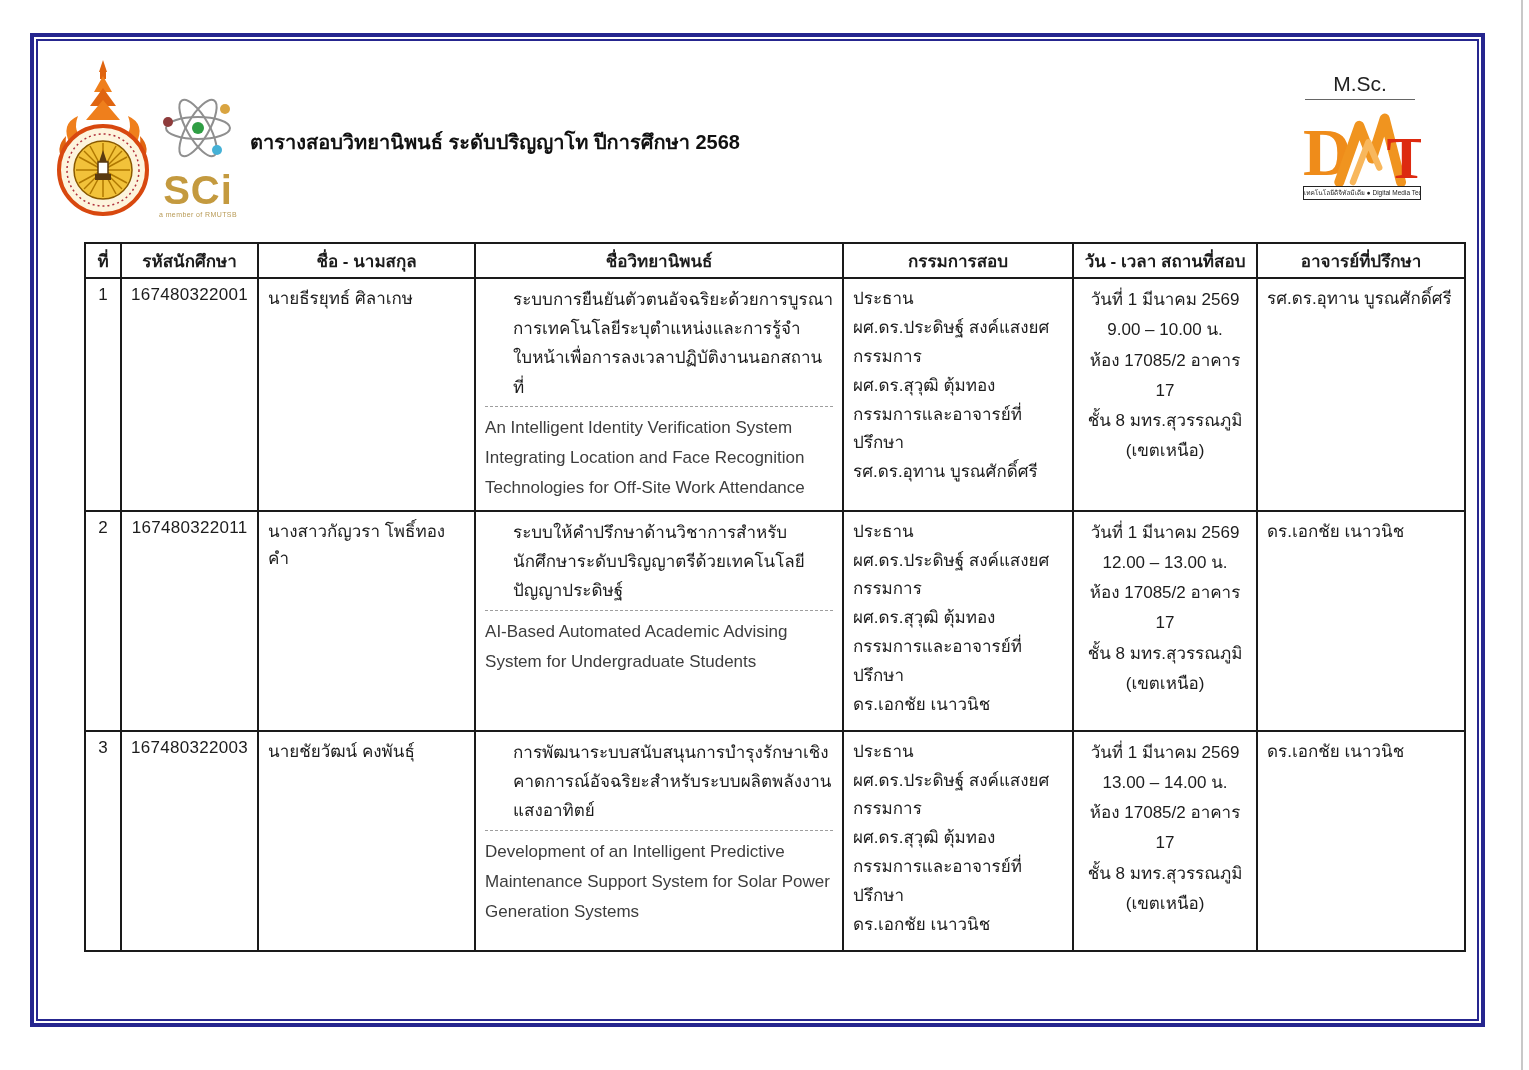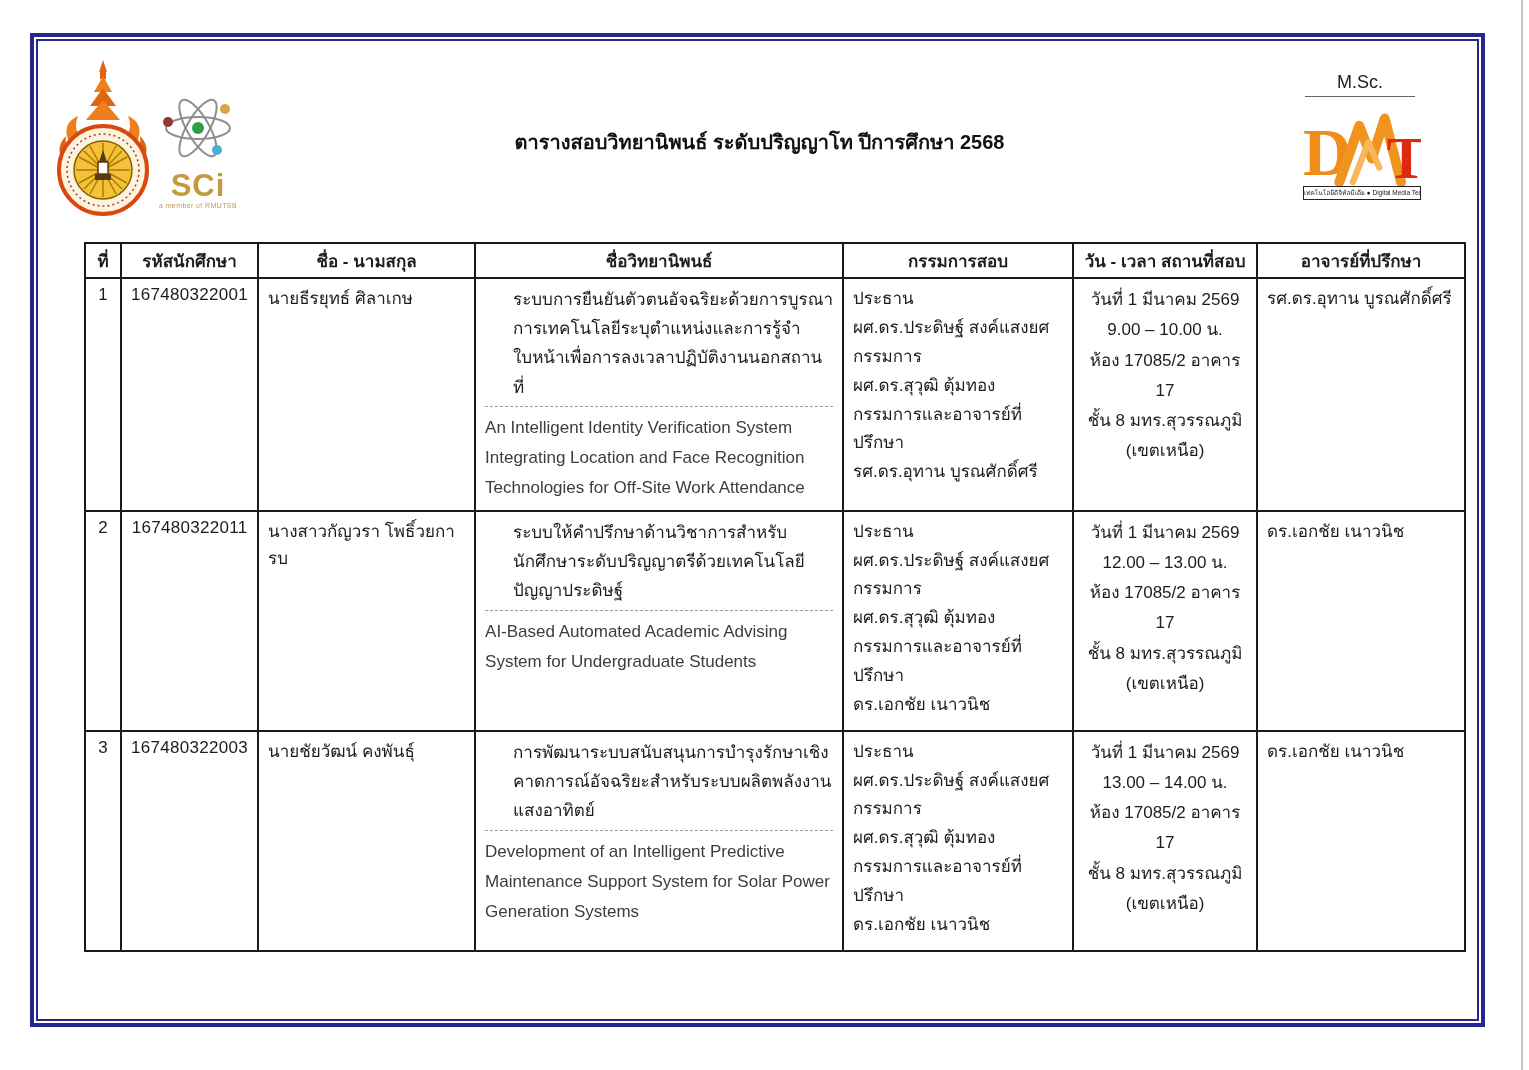--- a/index.html
+++ b/index.html
@@ -22,29 +22,29 @@
     border:2px solid #26268f;
   }
   .edge-line{
     position:absolute;right:6px;top:0;width:2px;height:100%;
     background:#c8c8c8;
   }
 
   
   .crest{position:absolute;left:52px;top:58px;width:102px;height:160px;}
   .sci{position:absolute;left:156px;top:92px;width:84px;height:126px;text-align:center;}
-  .sci-word{font-size:31px;font-weight:700;letter-spacing:1px;color:#c49a3f;line-height:1;margin-top:2px;}
+  .sci-word{font-size:40px;font-weight:700;letter-spacing:1px;color:#c49a3f;line-height:1;margin-top:2px;}
   .sci-cap{font-size:7px;color:#b89a55;margin-top:1px;letter-spacing:.4px;}
 
   .title-block{
     position:absolute;left:250px;right:260px;top:128px;
-    text-align:center;font-weight:700;font-size:20px;line-height:1.45;color:#111;
+    text-align:left;font-weight:700;font-size:20px;line-height:1.45;color:#111;
   }
   .msc{position:absolute;left:1305px;top:72px;width:110px;text-align:center;}
-  .msc-label{font-size:18px;color:#222;}
+  .msc-label{font-size:21px;color:#222;}
   .msc-rule{border-bottom:1.5px solid #666;margin-top:3px;}
   .dmt{position:absolute;left:1303px;top:102px;width:118px;text-align:center;}
   .dmt-cap{
     font-size:6.5px;color:#222;border:1px solid #222;
     margin-top:-4px;padding:1px 0;white-space:nowrap;overflow:hidden;
   }
 
   
   table.sched{
     position:absolute;left:84px;top:242px;
@@ -199,21 +199,21 @@
           <div>ห้อง 17085/2 อาคาร 17</div>
           <div>ชั้น 8 มทร.สุวรรณภูมิ</div>
           <div>(เขตเหนือ)</div>
         </td>
         <td class="c-adv">รศ.ดร.อุทาน บูรณศักดิ์ศรี</td>
       </tr>
 
       <tr>
         <td class="c-no">2</td>
         <td class="c-id">167480322011</td>
-        <td class="c-name">นางสาวกัญวรา  โพธิ์วยการบ</td>
+        <td class="c-name">นางสาวกัญวรา  โพธิ์ทองคำ</td>
         <td class="c-thesis">
           <div class="th-title">ระบบให้คำปรึกษาด้านวิชาการสำหรับนักศึกษาระดับปริญญาตรีด้วยเทคโนโลยีปัญญาประดิษฐ์</div>
           <div class="thesis-divider"></div>
           <div class="en-title">AI-Based Automated Academic Advising System for Undergraduate Students</div>
         </td>
         <td class="c-comm">
           <div class="role">ประธาน</div>
           <div>ผศ.ดร.ประดิษฐ์ สงค์แสงยศ</div>
           <div class="role">กรรมการ</div>
           <div>ผศ.ดร.สุวุฒิ ตุ้มทอง</div>

